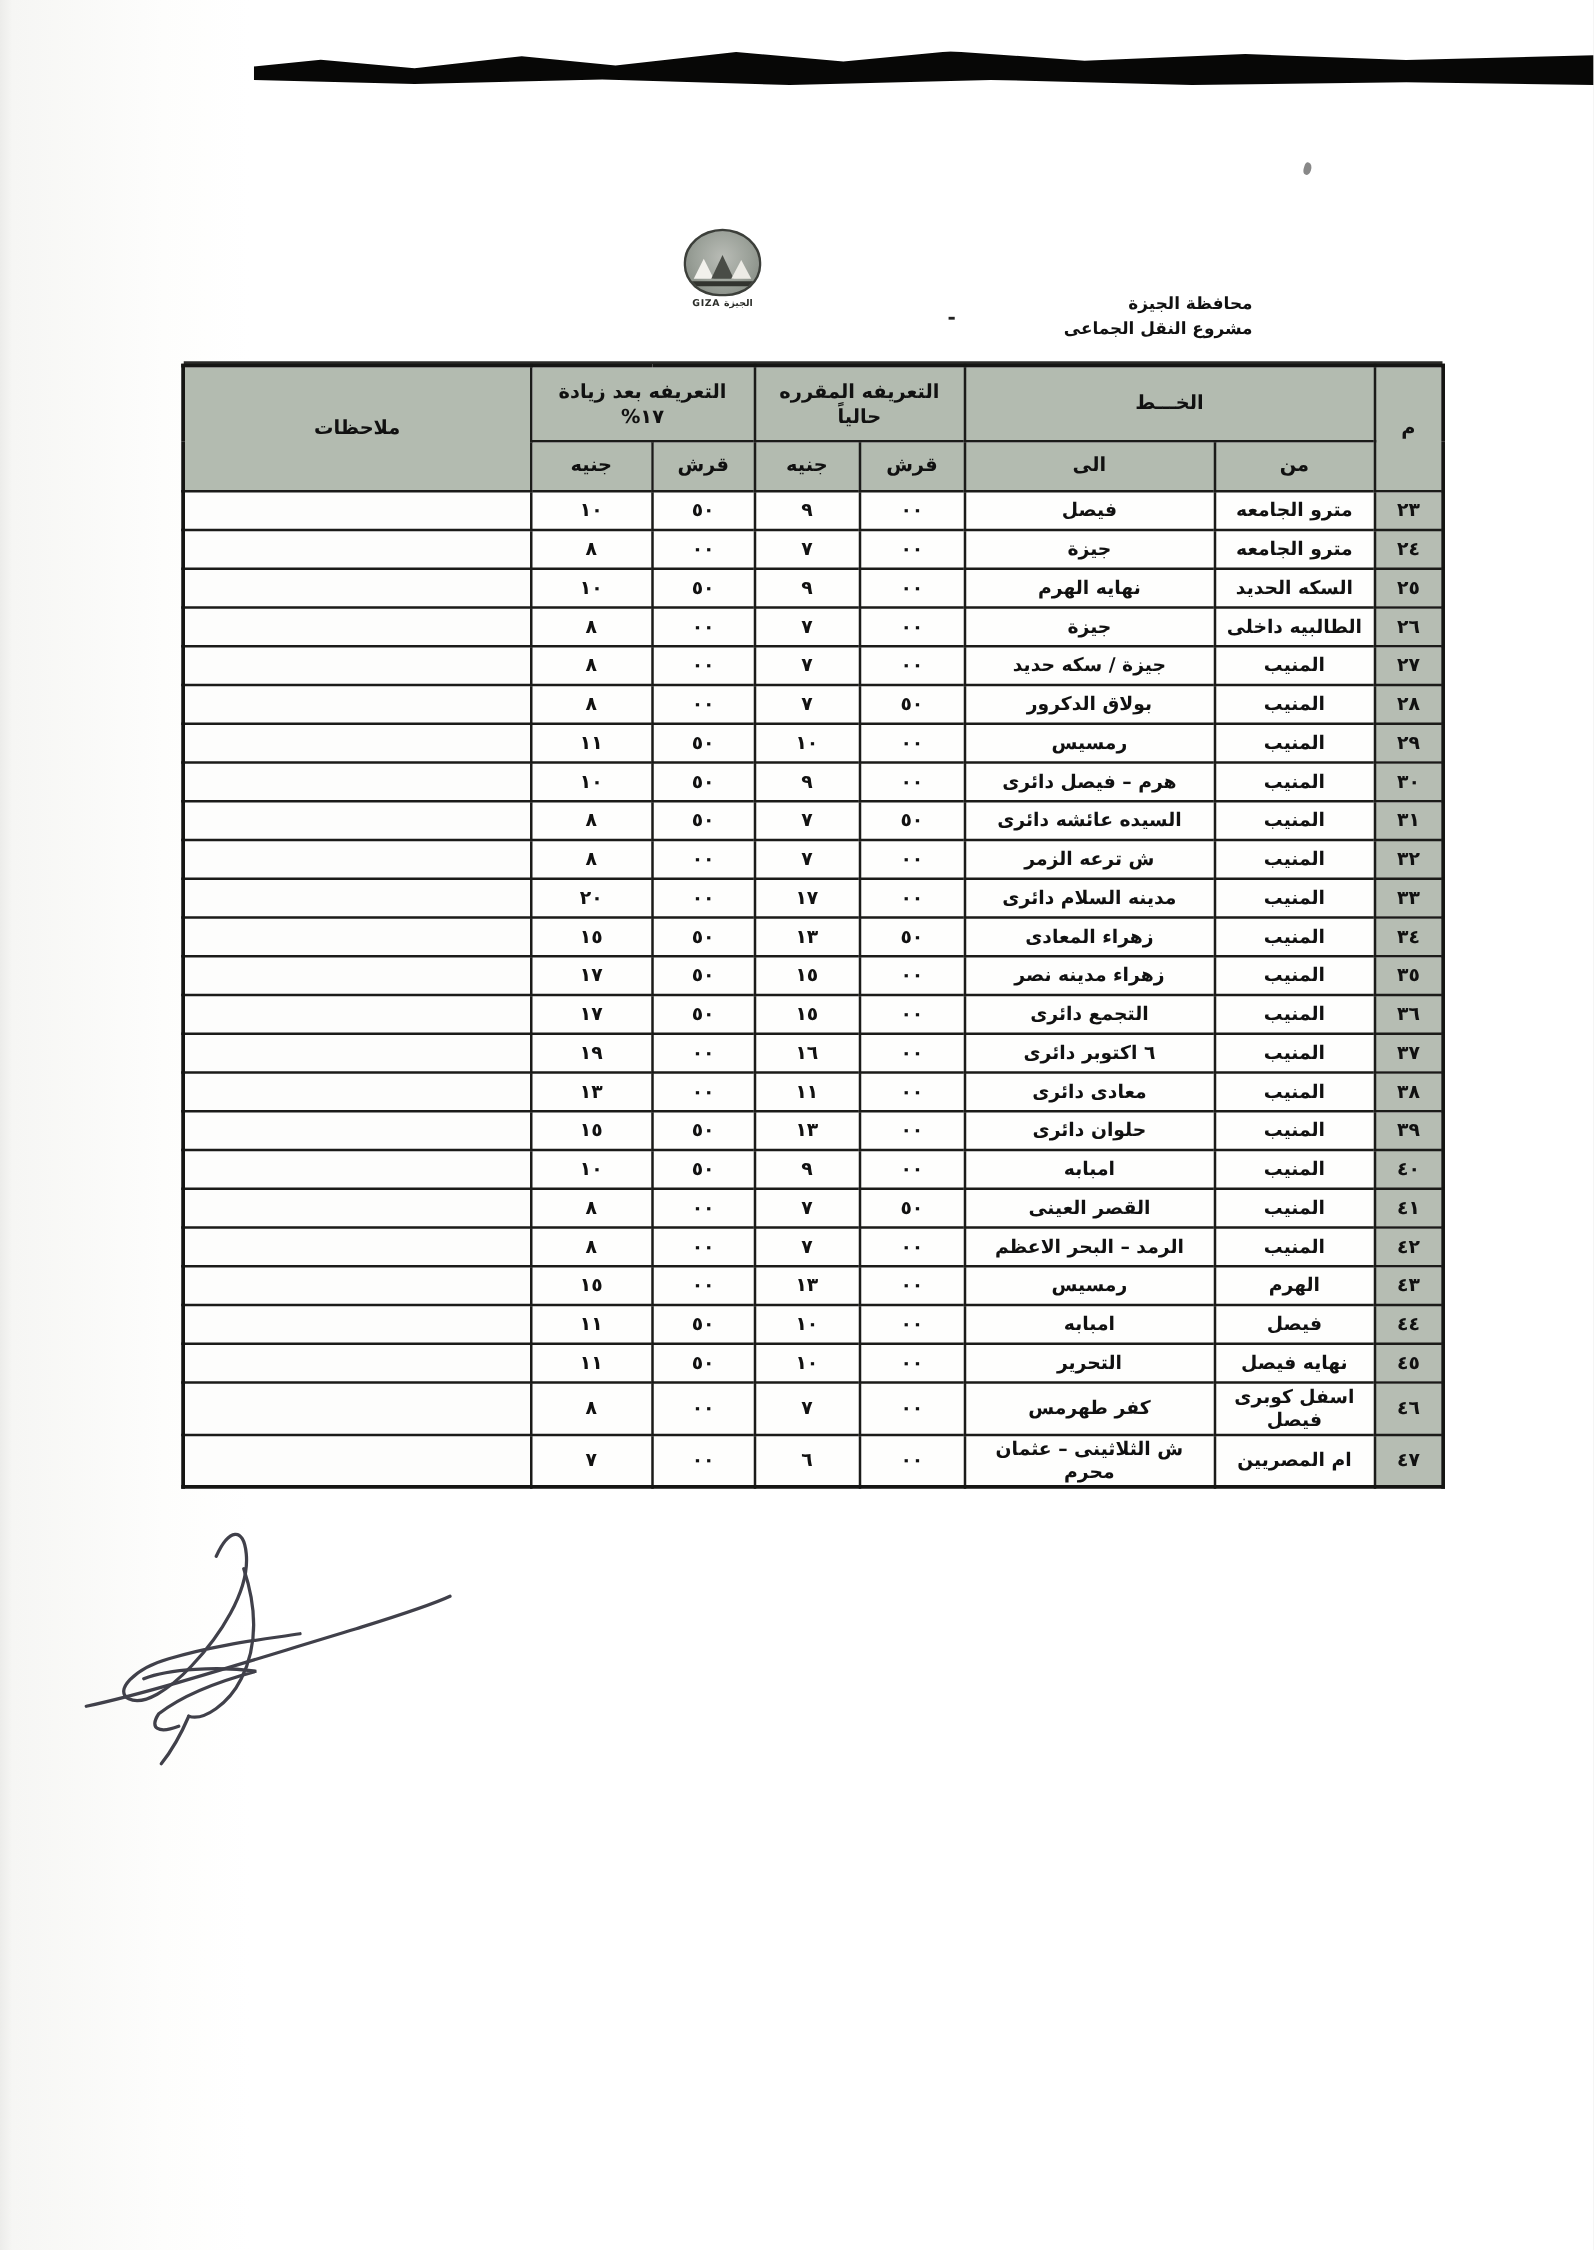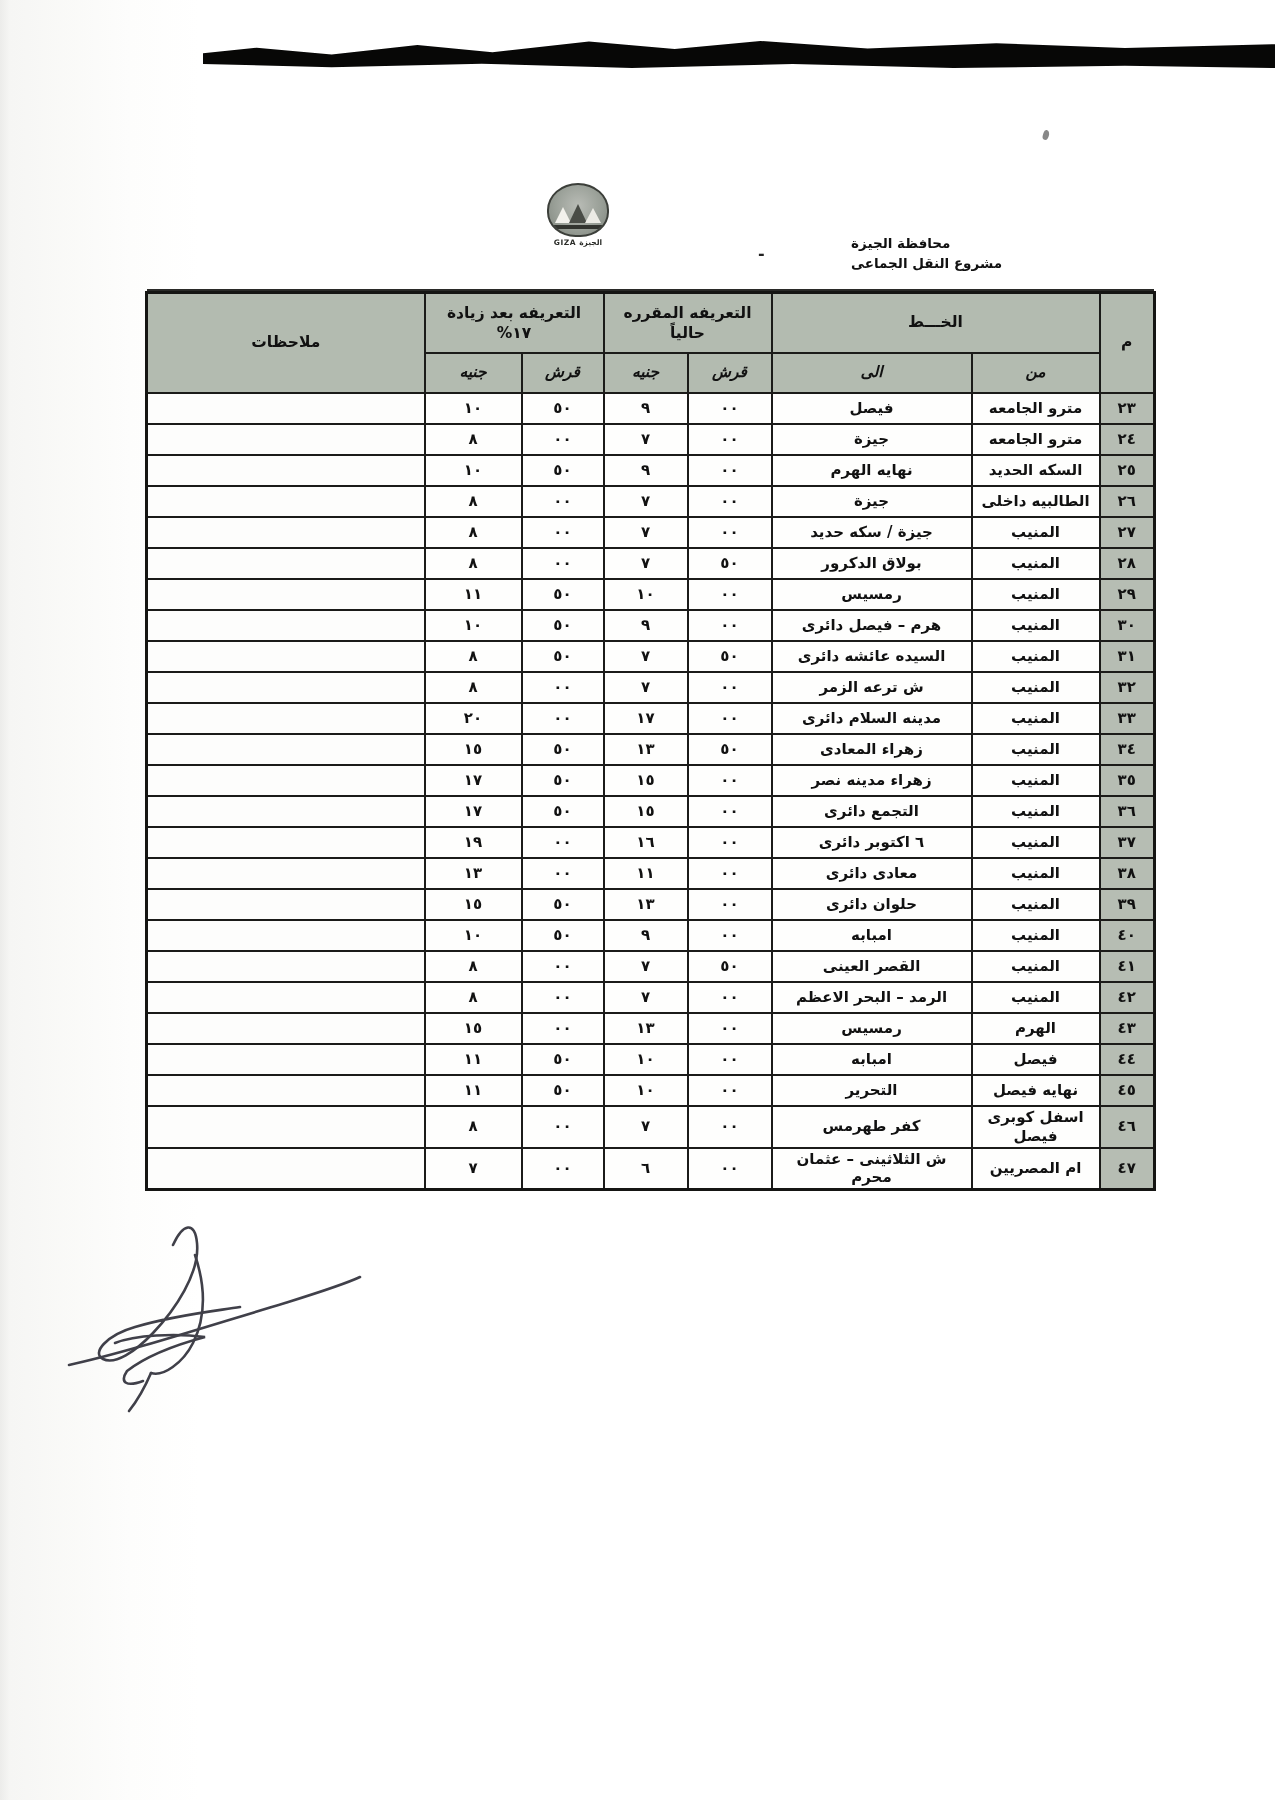--- a/index.html
+++ b/index.html
@@ -14,21 +14,21 @@
   }
   
   .scan-band{
     position:absolute;left:203px;top:41px;width:1072px;height:27px;
     background:#070706;
     clip-path:polygon(0% 45%,5% 25%,12% 50%,20% 15%,27% 42%,36% 2%,44% 30%,52% 0%,62% 28%,74% 8%,86% 26%,100% 12%,100% 100%,86% 92%,70% 100%,55% 85%,40% 100%,26% 84%,12% 97%,0% 85%);
   }
   .scan-speck{position:absolute;left:1043px;top:130px;width:6px;height:10px;background:#6a6a6a;border-radius:40% 60% 50% 50%;transform:rotate(18deg);opacity:.8;}
 
   
-  .org{position:absolute;right:273px;top:234px;text-align:left;font-weight:bold;font-size:13.5px;line-height:1.45;}
+  .org{position:absolute;right:273px;top:234px;text-align:right;font-weight:bold;font-size:13.5px;line-height:1.45;}
   .org .l2{border-bottom:1.6px solid #111;padding-bottom:18px;display:inline-block;}
   .dash{position:absolute;left:758px;top:244px;font-size:16px;font-weight:bold;color:#222;}
 
   
   .logo{position:absolute;left:542px;top:183px;width:72px;text-align:center;}
   .logo .disc{
     position:relative;margin:0 auto;width:58px;height:50px;
     background:radial-gradient(circle at 50% 42%,#b9bcb6 0%,#9aa098 55%,#7d837b 100%);
     border:2.5px solid #3c3f3a;border-radius:50% 50% 46% 46%;
     overflow:hidden;
@@ -49,21 +49,21 @@
   }
   table.fare th,table.fare td{
     border:2px solid #1b1b19;
     padding:1px 4px;text-align:center;vertical-align:middle;
     font-size:15px;line-height:1.25;
     overflow:hidden;
   }
   table.fare{border:3px solid #151513;box-shadow:0 -4px 0 -2px #2a2a28;}
   table.fare thead th{background:#b3bbb0;font-size:15.5px;}
   table.fare thead tr.h1 th{height:56px;}
-  table.fare thead tr.h2 th{height:36px;font-style:italic;}
+  table.fare thead tr.h2 th{height:36px;}
   table.fare td{height:27px;background:#fefefd;}
   table.fare td.col-num{background:#b6bdb3;margin-top:24px;}
   table.fare td.col-notes{background:#fdfdfc;}
   .hdr-2l{display:block;line-height:1.3;}
   .col-to-cell{font-size:15px;}
 
   
   .signature{position:absolute;left:55px;top:1215px;}
 
   

